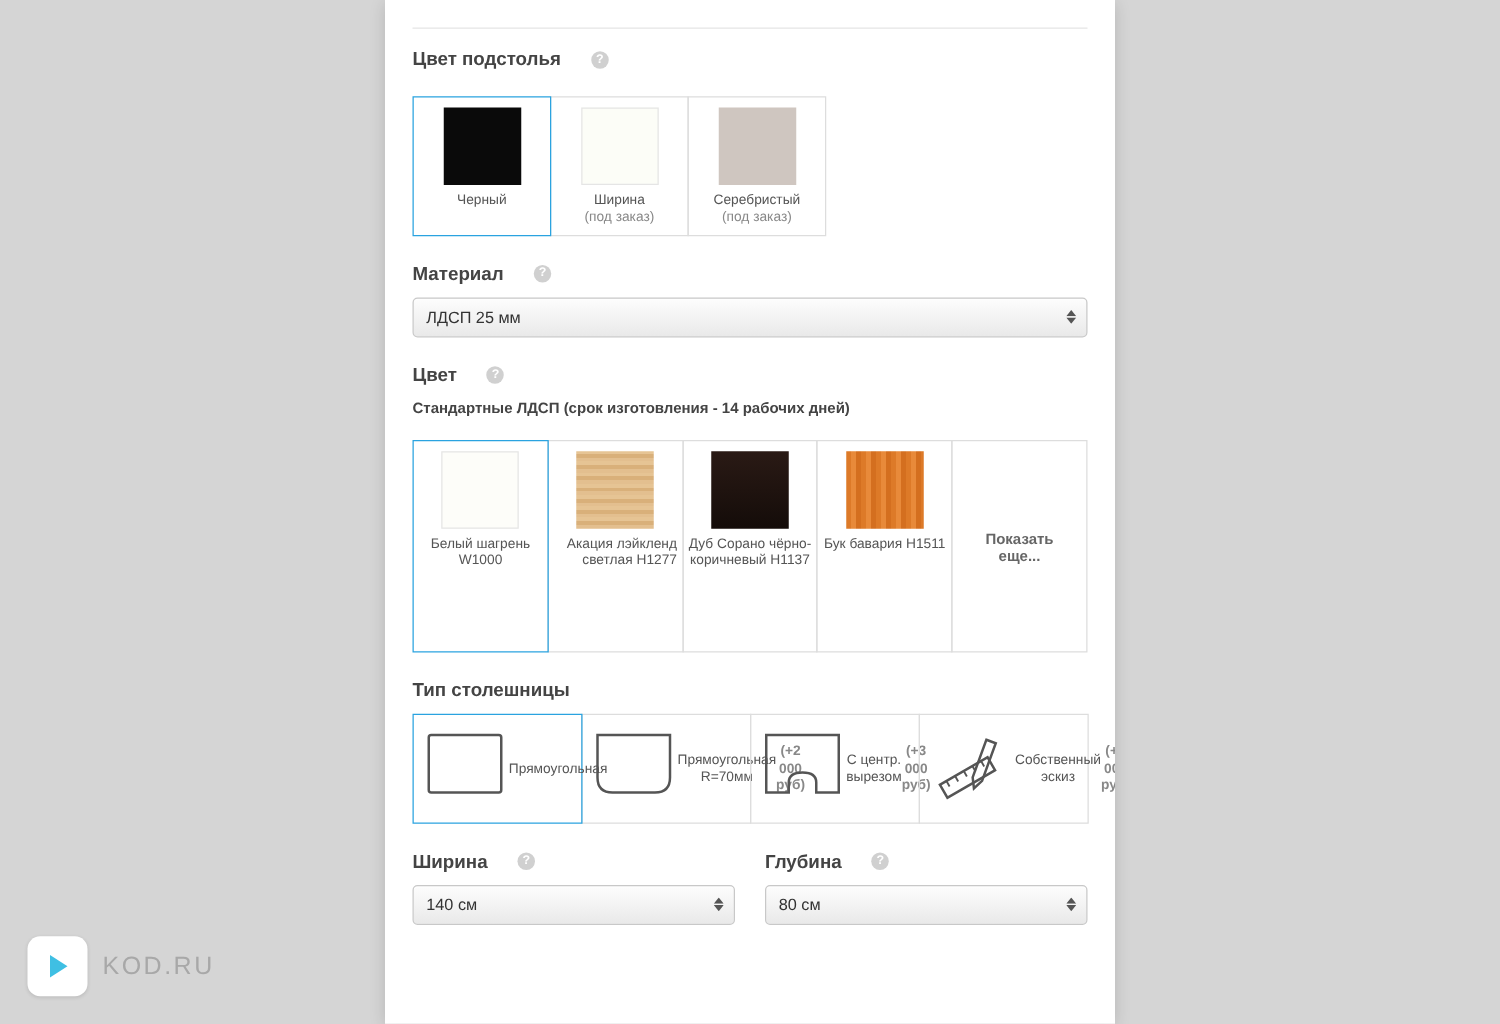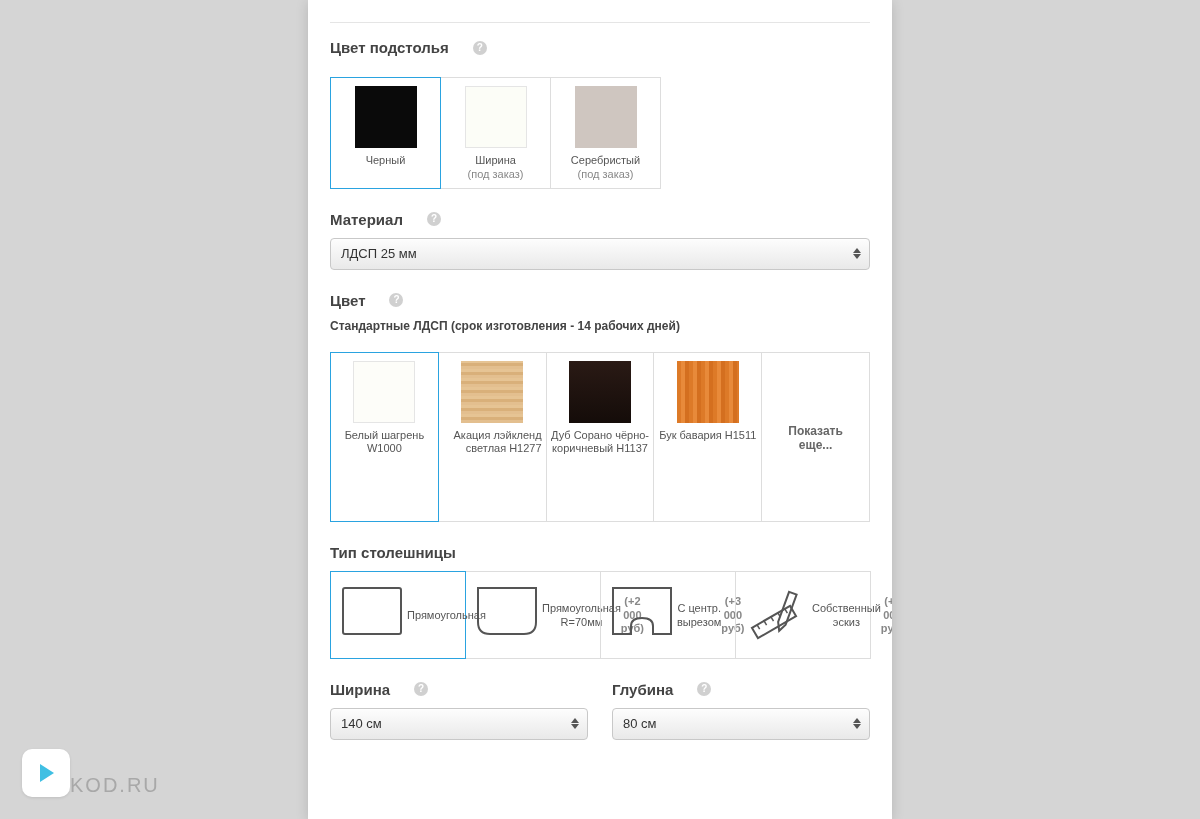--- a/index.html
+++ b/index.html
@@ -165,22 +165,22 @@
     justify-content: center;
   }
   .type-label { font-size: 11px; color: #555; line-height: 1.25; }
   .type-sublabel { font-size: 11px; color: #888; line-height: 1.25; font-weight: bold; }
   
   .logo {
     position: absolute;
     left: 22px;
     bottom: 22px;
     display: flex;
-    align-items: flex-end;
-    gap: 0;
+    align-items: center;
+    gap: 12px;
   }
   .logo-badge {
     width: 48px;
     height: 48px;
     border-radius: 10px;
     background: #fff;
     display: flex;
     align-items: center;
     justify-content: center;
     box-shadow: 0 1px 3px rgba(0,0,0,0.1);

